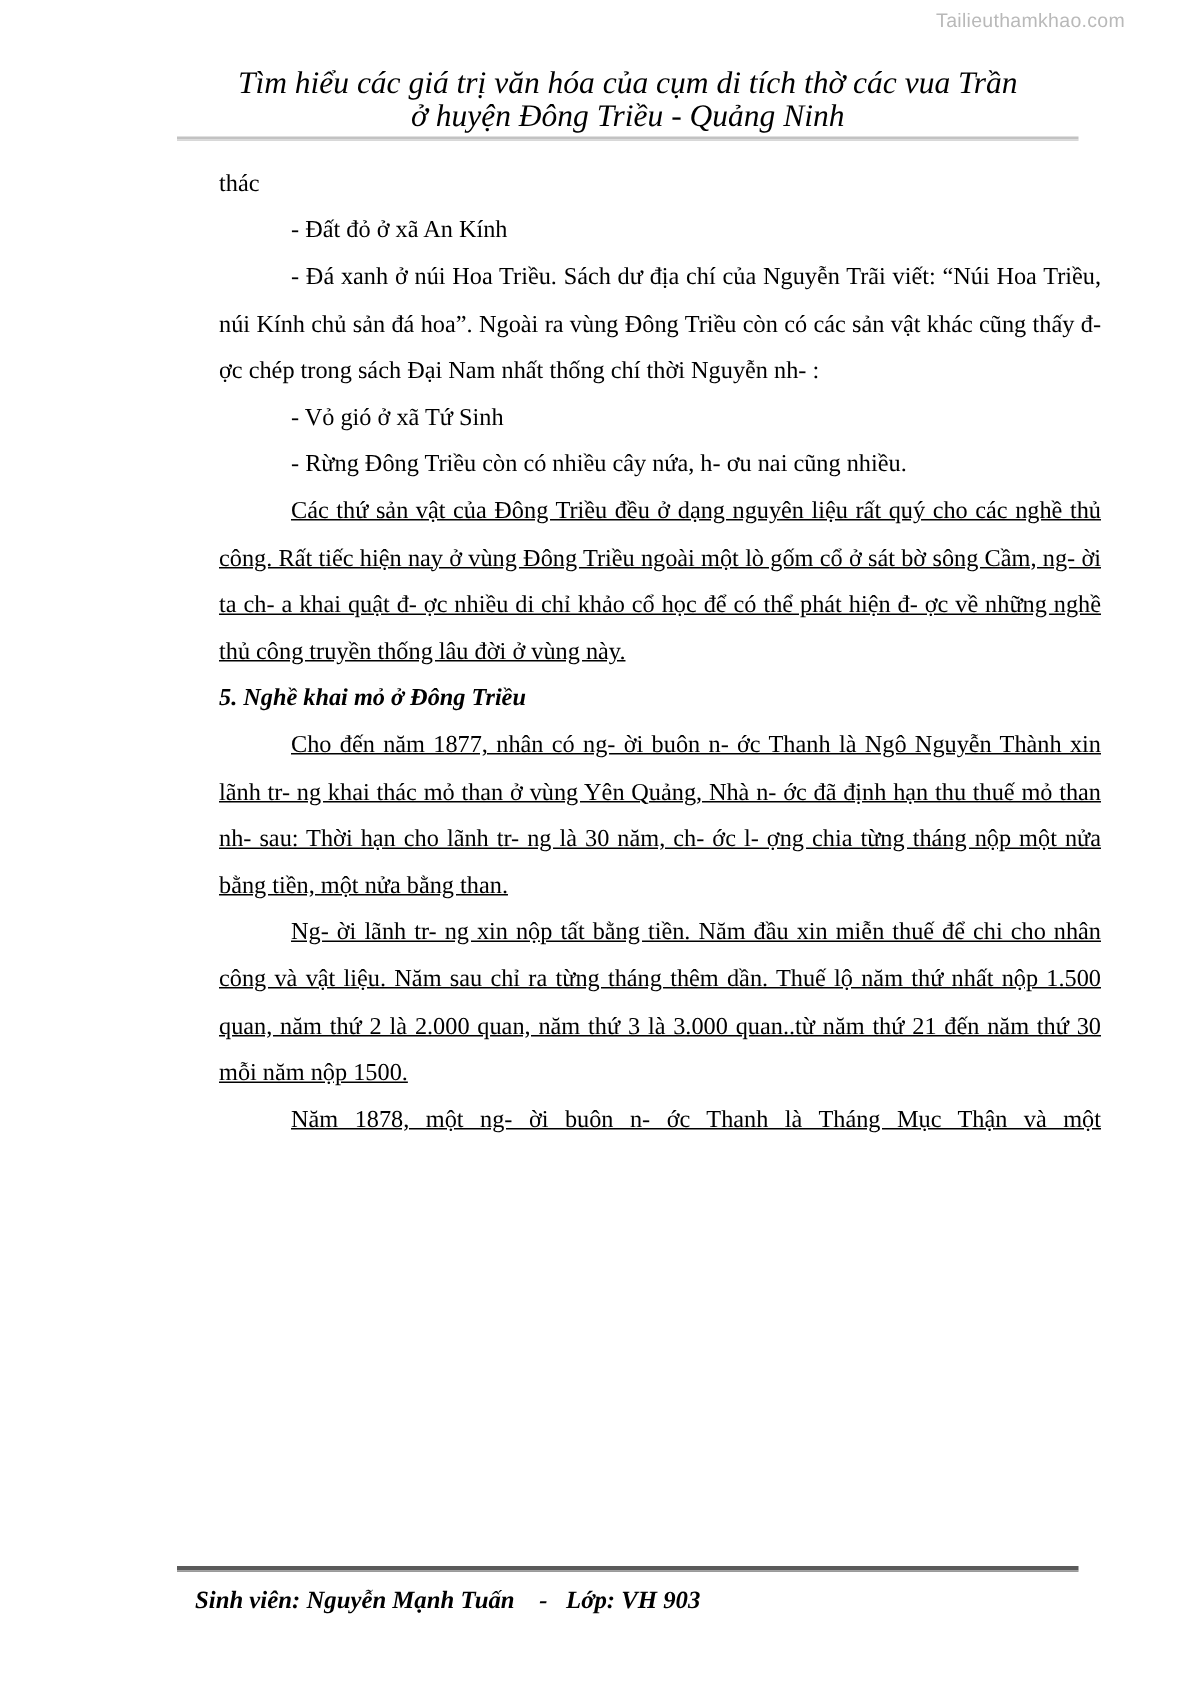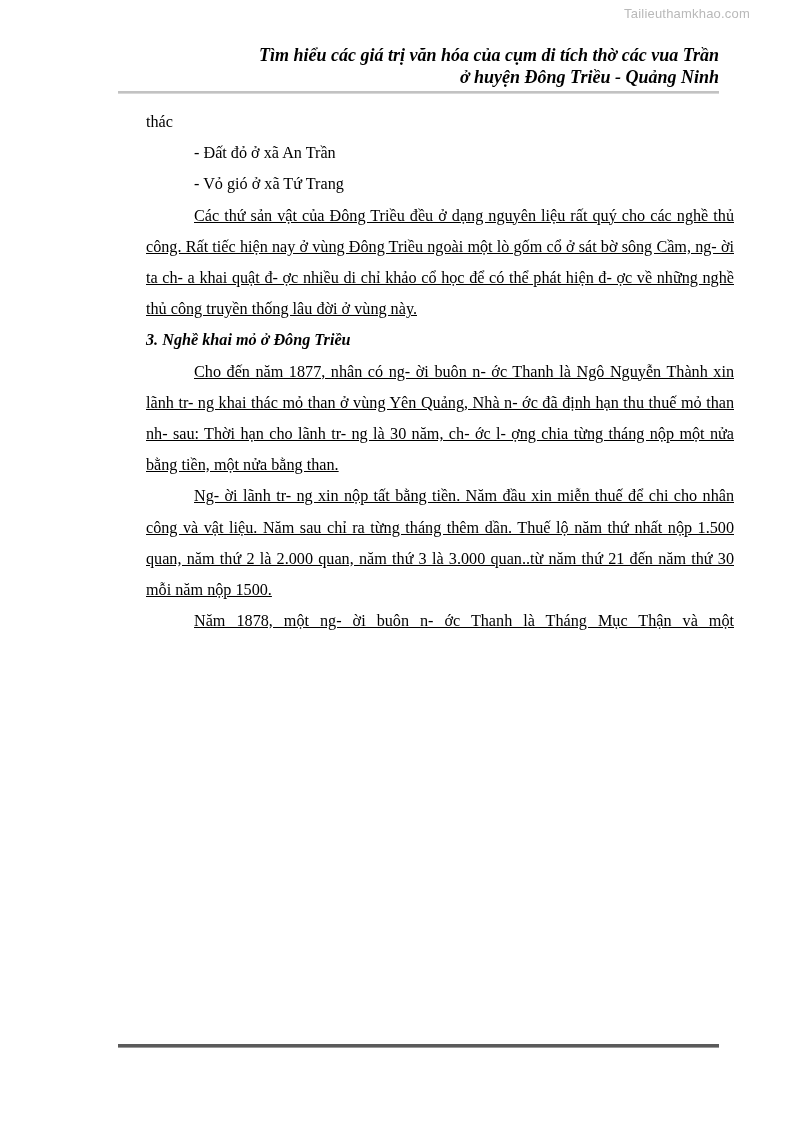--- a/index.html
+++ b/index.html
@@ -29,25 +29,25 @@
     letter-spacing: 0.2px;
     white-space: nowrap;
   }
   .header {
     position: absolute;
     left: 118px;
     top: 44px;
     width: 601px;
   }
   .header-title {
-    font-weight: bold;
+    font-weight: normal;
     font-style: italic;
-    font-size: 18px;
+    font-size: 21px;
     line-height: 22px;
-    text-align: right;
+    text-align: center;
     white-space: nowrap;
   }
   .header-rule {
     position: absolute;
     left: 118px;
     top: 91px;
     width: 601px;
     height: 3px;
     border-top: 2px solid #c2c2c2;
     border-bottom: 1px solid #d8d8d8;
@@ -120,25 +120,30 @@
 
   <div class="header">
     <div class="header-title">Tìm hiểu các giá trị văn hóa của cụm di tích thờ các vua Trần</div>
     <div class="header-title">ở huyện Đông Triều - Quảng Ninh</div>
   </div>
 
   <div class="header-rule"></div>
 
   <div class="content" id="content-root">
       <p class="para-plain">thác</p>
-      <p class="list-line">- Đất đỏ ở xã An Trần</p>
-      <p class="list-line">- Vỏ gió ở xã Tứ Trang</p>
+      <p class="list-line">- Đất đỏ ở xã An Kính</p>
+      <p class="list-line" style="text-align: justify; text-indent: 48px; padding-left: 0px; margin-left: 0px;">- Đá xanh ở núi Hoa Triều. Sách dư địa chí của Nguyễn Trãi viết: “Núi Hoa Triều, núi Kính chủ sản đá hoa”. Ngoài ra vùng Đông Triều còn có các sản vật khác  cũng thấy đ- ợc chép trong sách Đại Nam nhất thống chí thời Nguyễn nh- :</p>
+      <p class="list-line">- Vỏ gió ở xã Tứ Sinh</p>
+      <p class="list-line">- Rừng Đông Triều còn có nhiều cây nứa, h- ơu nai cũng nhiều.</p>
       <p class="para-indent">Các thứ sản vật của Đông Triều đều ở dạng nguyên liệu rất quý cho các nghề thủ công. Rất tiếc hiện nay ở vùng Đông Triều ngoài một lò gốm cổ ở sát bờ sông Cầm, ng- ời ta ch- a khai quật đ- ợc nhiều di chỉ khảo cổ học để có thể phát hiện đ- ợc về những nghề thủ công truyền thống lâu đời ở vùng này.</p>
-      <p class="heading-3">3. Nghề khai mỏ ở Đông Triều</p>
+      <p class="heading-3">5. Nghề khai mỏ ở Đông Triều</p>
       <p class="para-indent">Cho đến năm 1877, nhân có ng- ời buôn n- ớc Thanh là Ngô Nguyễn Thành xin lãnh tr- ng khai thác mỏ than ở vùng Yên Quảng, Nhà n- ớc đã định hạn thu thuế mỏ than nh-  sau: Thời hạn cho lãnh tr- ng là 30 năm, ch- ớc l- ợng chia từng tháng nộp một nửa bằng tiền, một nửa bằng than.</p>
       <p class="para-indent">Ng- ời lãnh tr- ng xin nộp tất bằng tiền. Năm đầu xin miễn thuế để chi cho nhân công và vật liệu. Năm sau chỉ ra từng tháng thêm dần. Thuế lộ năm thứ nhất nộp 1.500 quan, năm thứ 2 là 2.000 quan, năm thứ 3 là 3.000 quan..từ năm thứ 21 đến năm thứ 30 mỗi năm nộp 1500.</p>
       <p class="para-indent last-line-justify">Năm 1878, một ng- ời buôn n- ớc Thanh là Tháng Mục Thận và một</p>
     </div>
 
   <div class="footer-rule"></div>
 
+  <div class="footer">
+    <div class="footer-text">Sinh viên: Nguyễn Mạnh Tuấn    -   Lớp: VH 903</div>
+  </div>
 
 </div>
 
 </body></html>

